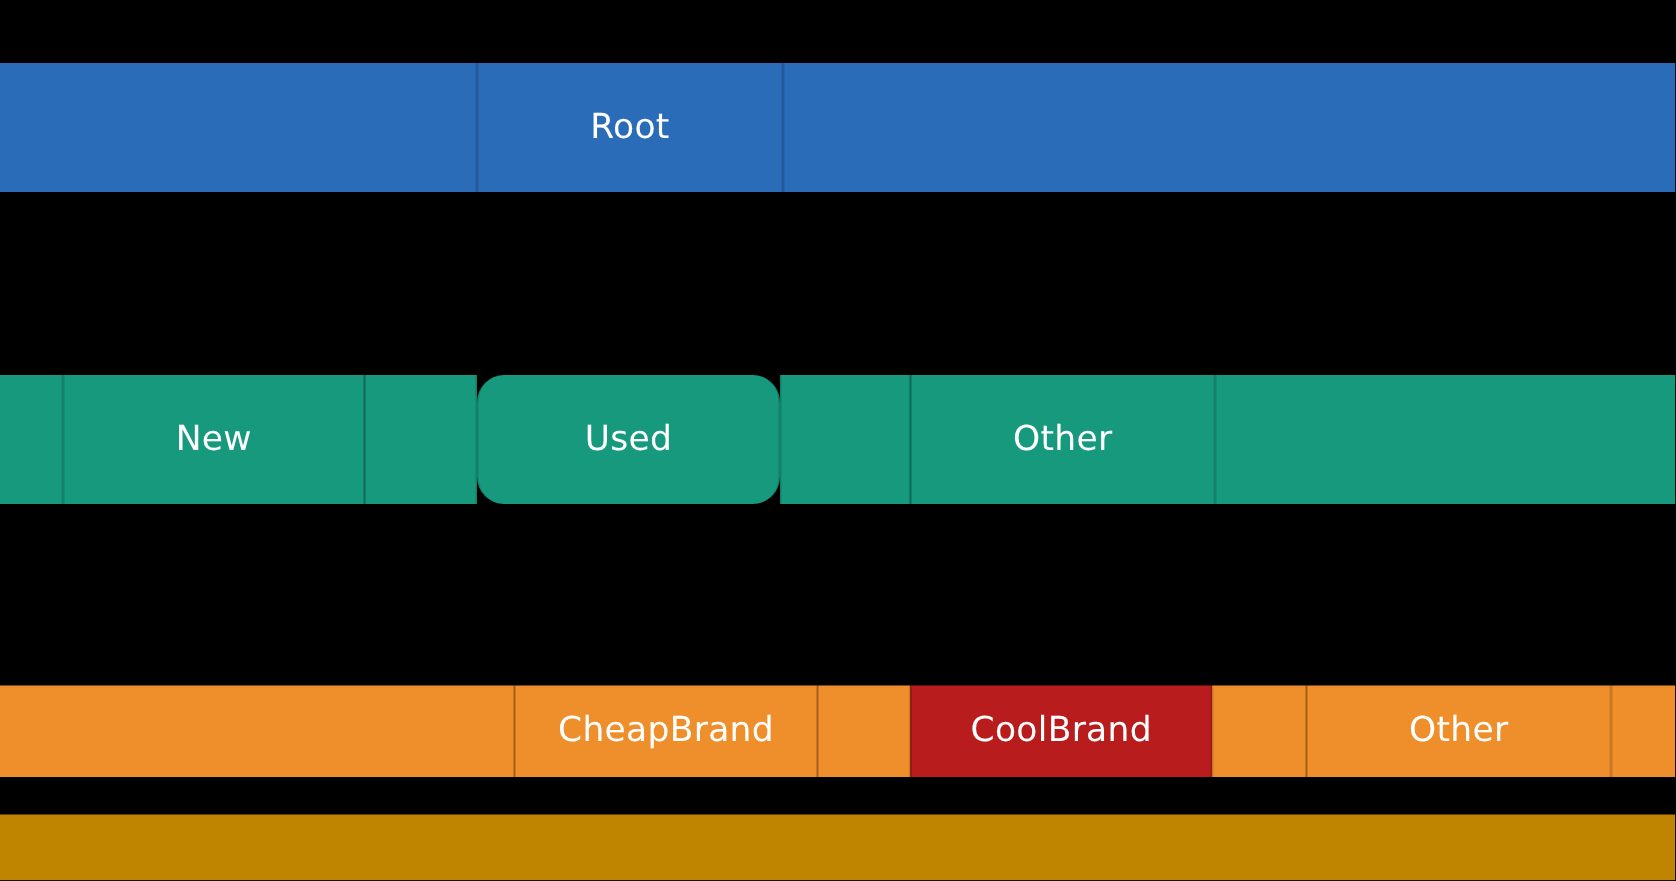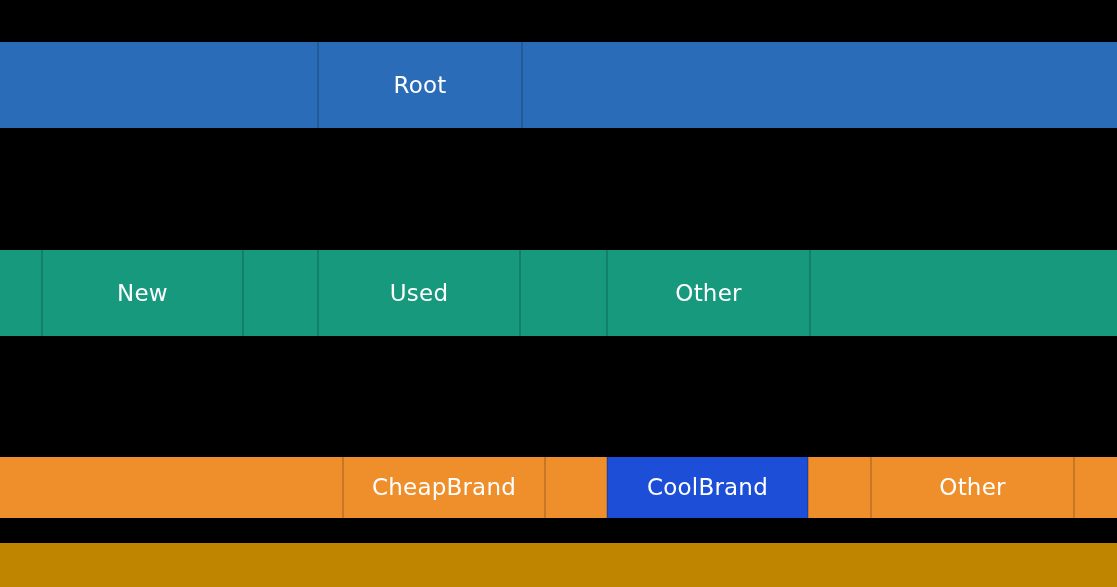--- a/index.html
+++ b/index.html
@@ -68,21 +68,21 @@
   <div class="level lvl-cond" style="top: 250px; height: 86px;">
       <div class="node seam-r" style="left: 0px; width: 42px; background: rgb(23, 153, 126);">
         <span class="node-label" style="color: rgb(255, 255, 255);"></span>
       </div>
       <div class="node seam-l seam-r" style="left: 42px; width: 201px; background: rgb(23, 153, 126);">
         <span class="node-label" style="color: rgb(255, 255, 255);">New</span>
       </div>
       <div class="node seam-l seam-r" style="left: 243px; width: 75px; background: rgb(23, 153, 126);">
         <span class="node-label" style="color: rgb(255, 255, 255);"></span>
       </div>
-      <div class="node seam-l seam-r" style="left: 318px; width: 202px; background: rgb(23, 153, 126);">
+      <div class="node seam-l seam-r" style="left: 318px; width: 202px; background: rgb(23, 153, 126); border-radius: 18px;">
         <span class="node-label" style="color: rgb(255, 255, 255);">Used</span>
       </div>
       <div class="node seam-l seam-r" style="left: 520px; width: 87px; background: rgb(23, 153, 126);">
         <span class="node-label" style="color: rgb(255, 255, 255);"></span>
       </div>
       <div class="node seam-l seam-r" style="left: 607px; width: 203px; background: rgb(23, 153, 126);">
         <span class="node-label" style="color: rgb(255, 255, 255);">Other</span>
       </div>
       <div class="node seam-l" style="left: 810px; width: 307px; background: rgb(23, 153, 126);">
         <span class="node-label" style="color: rgb(255, 255, 255);"></span>
@@ -92,21 +92,21 @@
   <div class="level lvl-brand" style="top: 457px; height: 61px;">
       <div class="node seam-r" style="left: 0px; width: 343px; background: rgb(239, 143, 43);">
         <span class="node-label" style="color: rgb(255, 255, 255);"></span>
       </div>
       <div class="node seam-l seam-r" style="left: 343px; width: 202px; background: rgb(239, 143, 43);">
         <span class="node-label" style="color: rgb(255, 255, 255);">CheapBrand</span>
       </div>
       <div class="node seam-l seam-r" style="left: 545px; width: 62px; background: rgb(239, 143, 43);">
         <span class="node-label" style="color: rgb(255, 255, 255);"></span>
       </div>
-      <div class="node seam-l seam-r" style="left: 607px; width: 201px; background: #1d4ed8;">
+      <div class="node seam-l seam-r" style="left: 607px; width: 201px; background: #b91c1c;">
         <span class="node-label" style="color: rgb(255, 255, 255);">CoolBrand</span>
       </div>
       <div class="node seam-l seam-r" style="left: 808px; width: 63px; background: rgb(239, 143, 43);">
         <span class="node-label" style="color: rgb(255, 255, 255);"></span>
       </div>
       <div class="node seam-l seam-r" style="left: 871px; width: 203px; background: rgb(239, 143, 43);">
         <span class="node-label" style="color: rgb(255, 255, 255);">Other</span>
       </div>
       <div class="node seam-l" style="left: 1074px; width: 43px; background: rgb(239, 143, 43);">
         <span class="node-label" style="color: rgb(255, 255, 255);"></span>

